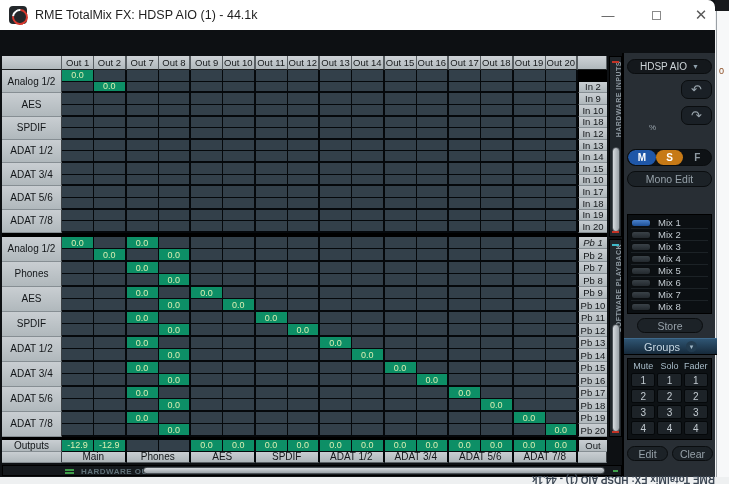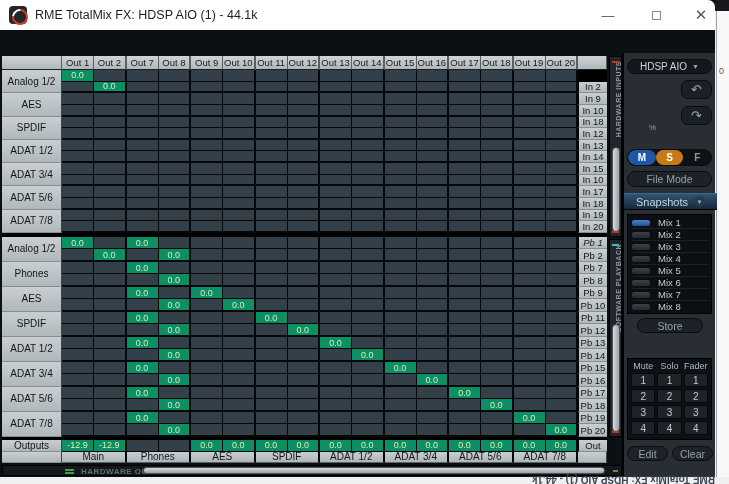--- a/index.html
+++ b/index.html
@@ -768,26 +768,22 @@
             <span>↶</span>
           </div>
         <div class="redo-btn">
             <span>↷</span>
           </div>
         <div class="msf">
           <div class="msf-seg msf-m">M</div>
           <div class="msf-seg msf-s">S</div>
           <div class="msf-seg">F</div>
         </div>
-        <div class="pill mono-btn">File Mode</div>
-
-        <div class="sec-header snap-header">
-          <span>Snapshots</span>
-          <span class="hdr-caret">▼</span>
-        </div>
+        <div class="pill mono-btn">Mono Edit</div>
+
         <div class="mix-list">
             <div class="mix-row">
               <div class="mix-btn active"></div>
               <div class="mix-label">Mix 1</div>
             </div>
             <div class="mix-row">
               <div class="mix-btn"></div>
               <div class="mix-label">Mix 2</div>
             </div>
             <div class="mix-row">
@@ -810,20 +806,24 @@
               <div class="mix-btn"></div>
               <div class="mix-label">Mix 7</div>
             </div>
             <div class="mix-row">
               <div class="mix-btn"></div>
               <div class="mix-label">Mix 8</div>
             </div>
           </div>
         <div class="pill store-btn">Store</div>
 
+        <div class="sec-header grp-header">
+          <span>Groups</span>
+          <span class="hdr-caret">▼</span>
+        </div>
         <div class="grp-table">
             <div class="grp-head-row">
               <div class="grp-head-cell">Mute</div>
               <div class="grp-head-cell">Solo</div>
               <div class="grp-head-cell">Fader</div>
             </div>
             <div class="grp-row">
               <div class="grp-btn">1</div>
               <div class="grp-btn">1</div>
               <div class="grp-btn">1</div>

